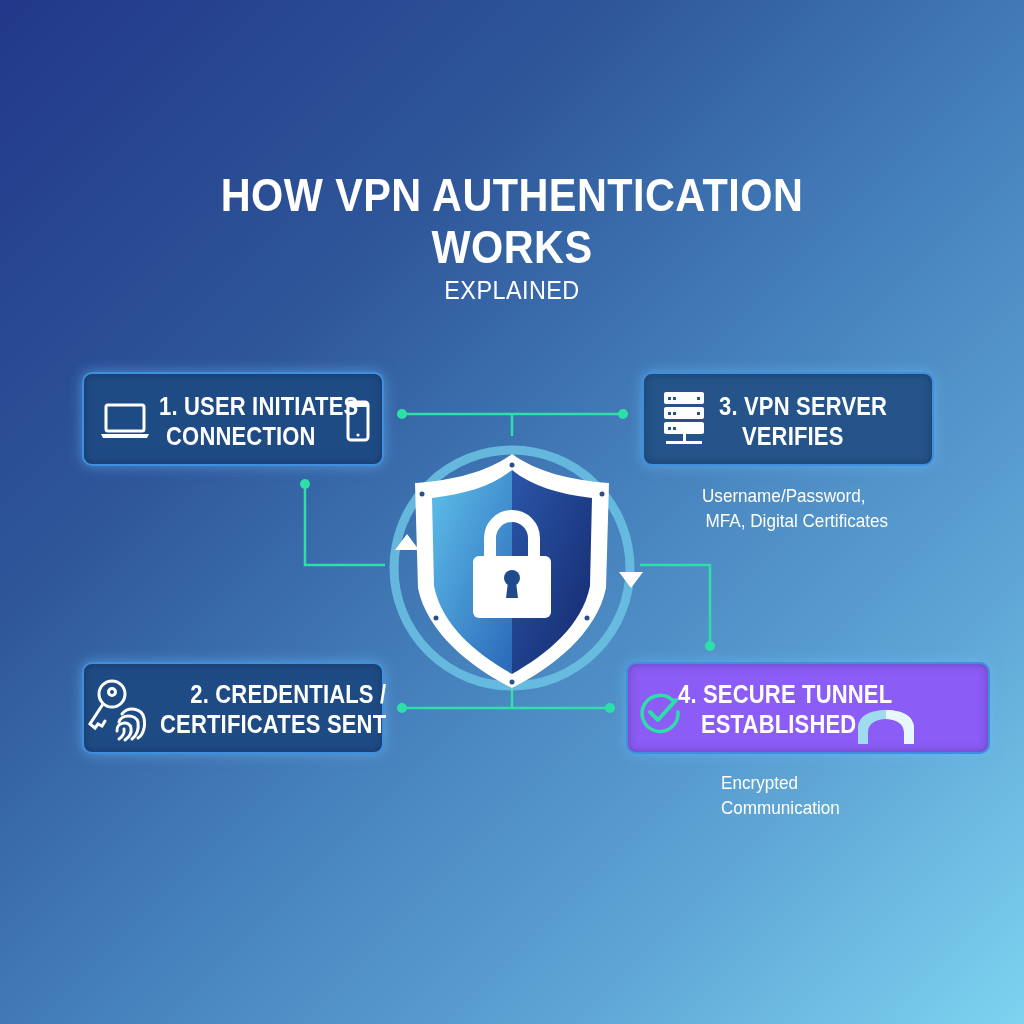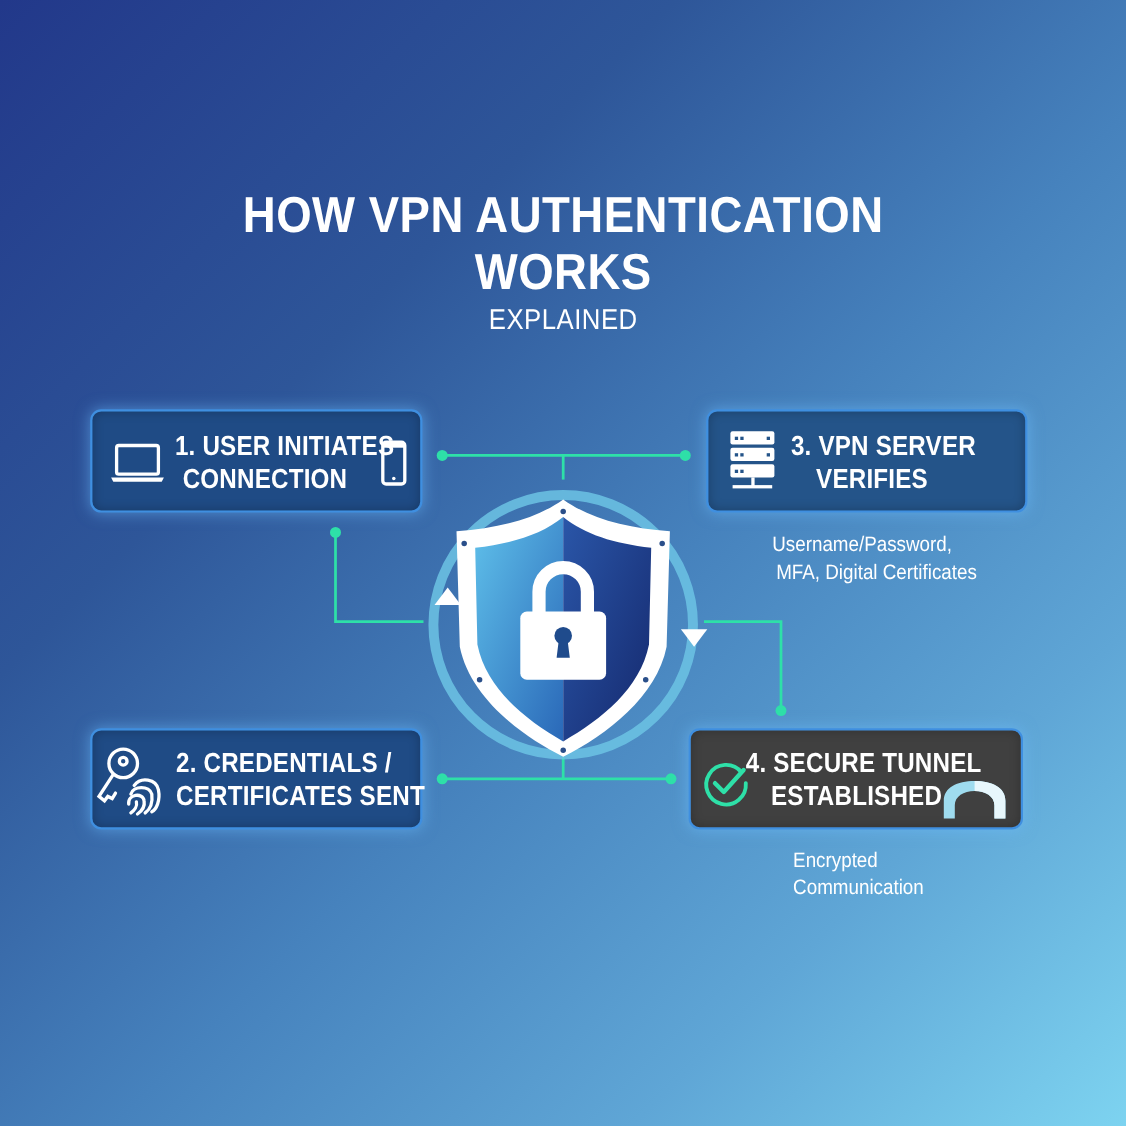--- a/index.html
+++ b/index.html
@@ -21,22 +21,22 @@
     border:2px solid #3f8fe0; border-radius:10px;
     box-shadow: 0 0 14px rgba(110,190,255,0.55), inset 0 0 10px rgba(0,0,0,0.25);
     display:flex; align-items:center; box-sizing:border-box;
   }
   .card .text {
     font-weight:700; font-size:25px; line-height:30px; letter-spacing:0.2px;
     transform:scaleX(0.88); transform-origin:left center; white-space:nowrap;
   }
   #card1 { left:82px; top:372px; width:302px; height:94px; }
   #card3 { left:642px; top:372px; width:292px; height:94px; background:#245489; }
-  #card2 { left:82px; top:662px; width:302px; height:92px; }
-  #card4 { left:626px; top:662px; width:304px; height:92px; background:#404040; }
+  #card2 { left:82px; top:662px; width:302px; height:92px;text-align:right; }
+  #card4 { left:626px; top:662px; width:364px; height:92px; background:#8b5cf6; }
   .note {
     position:absolute; font-size:19px; line-height:25px; color:#fff;
     transform:scaleX(0.9); transform-origin:left top; white-space:nowrap;
   }
   svg { position:absolute; overflow:visible; }
 </style>
 </head>
 <body>
 
 <div class="title" id="t1">HOW VPN AUTHENTICATION</div>

